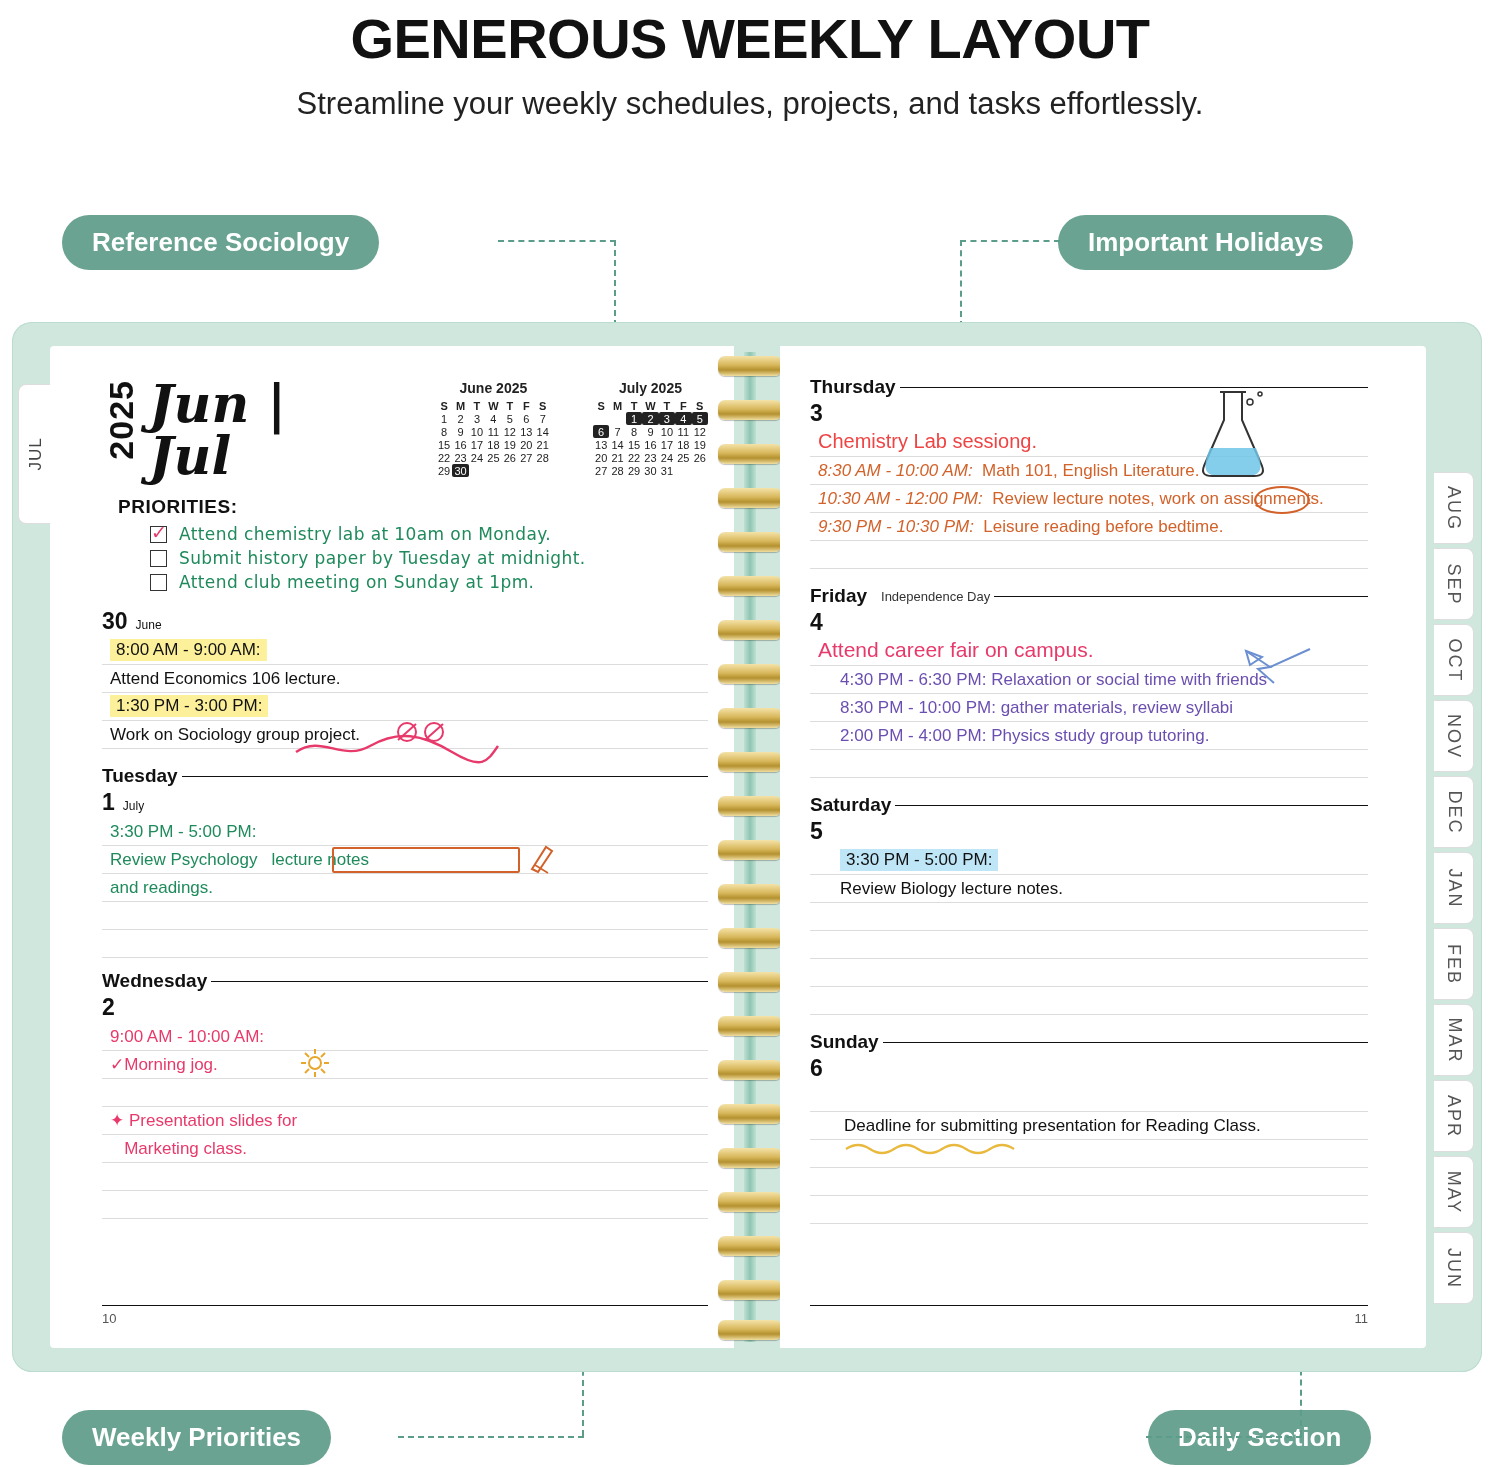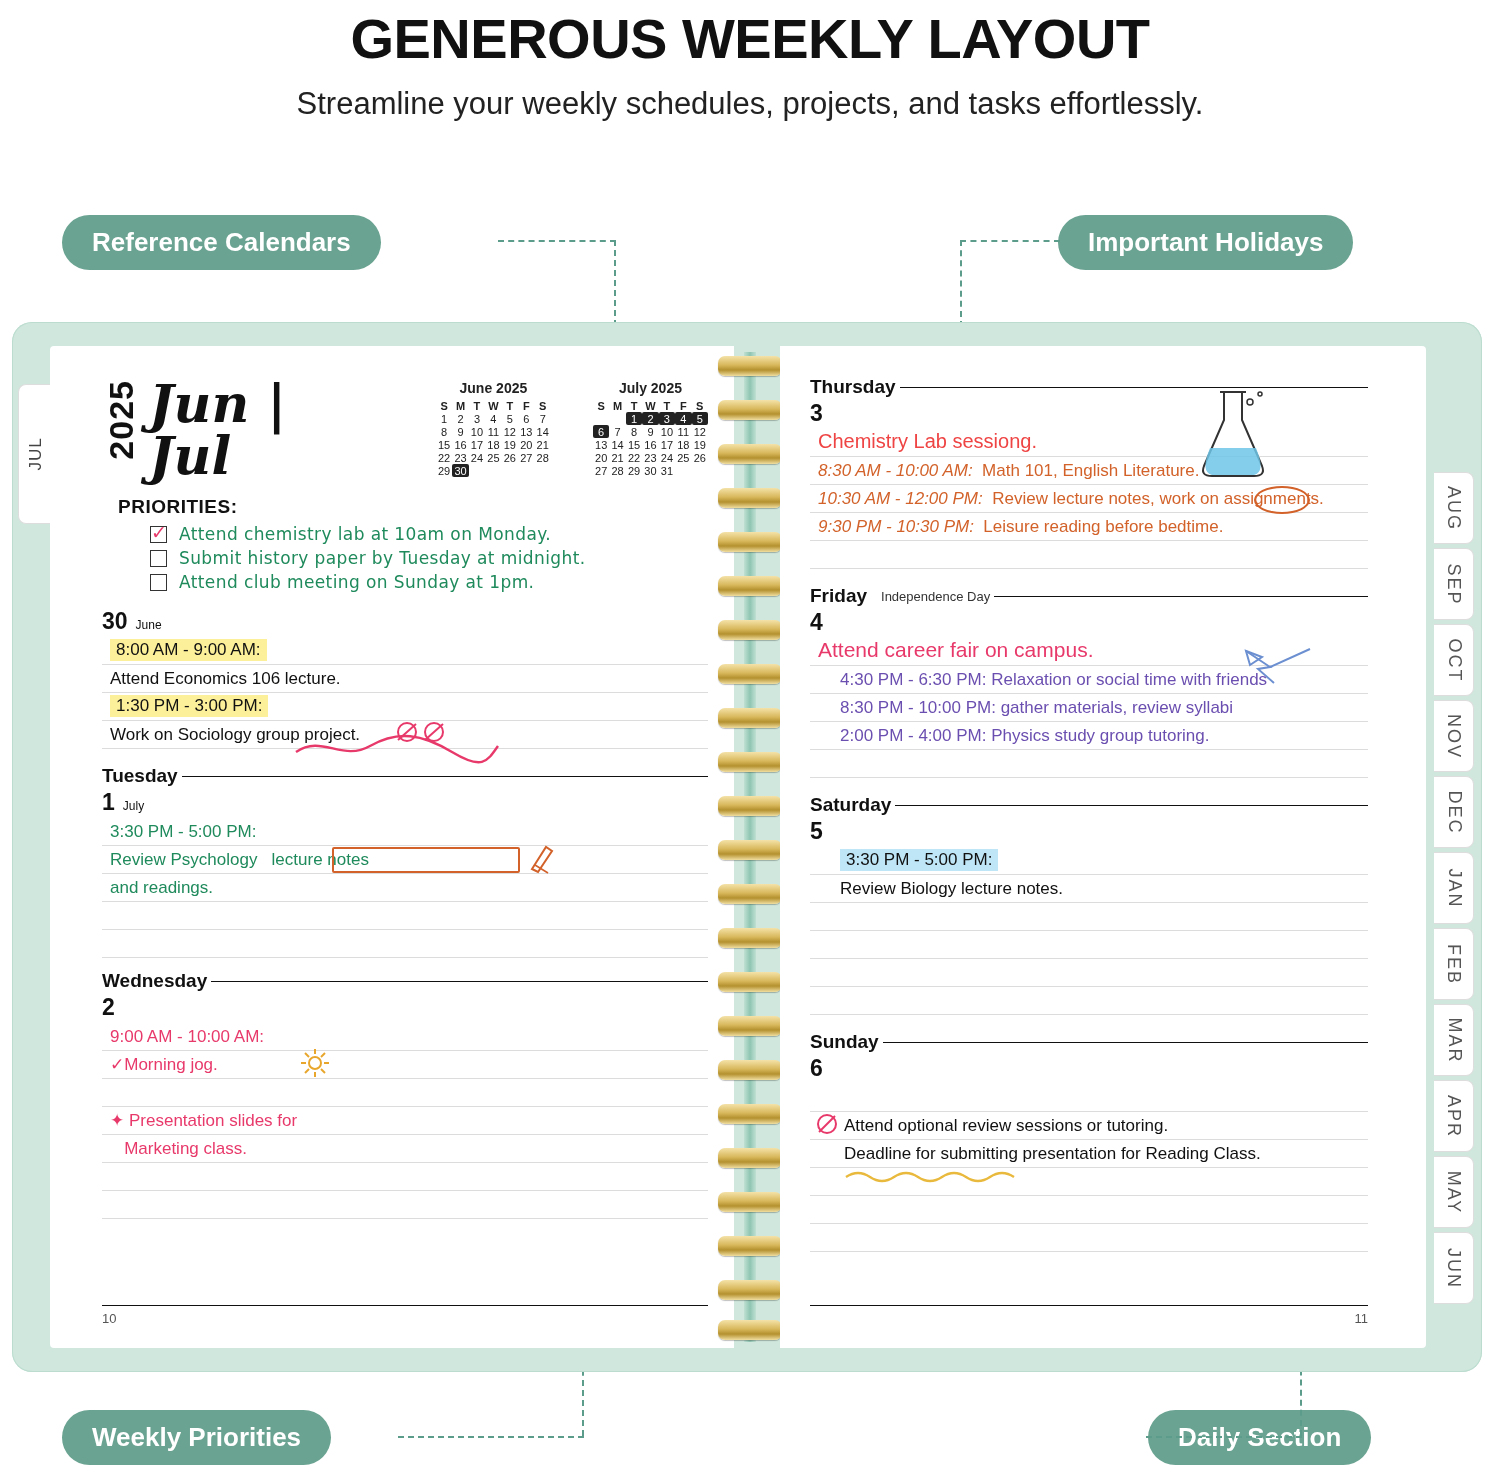--- a/index.html
+++ b/index.html
@@ -174,21 +174,21 @@
   .holiday { font-size: 13px; color: #333; margin-left: 10px; }
 
   .scribble { position: absolute; }
 </style>
 </head>
 <body>
 
 <h1 class="hero-title">GENEROUS WEEKLY LAYOUT</h1>
 <p class="hero-sub">Streamline your weekly schedules, projects, and tasks effortlessly.</p>
 
-<div class="pill" id="pill-ref">Reference Calendars</div>
+<div class="pill" id="pill-ref">Reference Sociology</div>
 <div class="pill" id="pill-hol">Important Holidays</div>
 <div class="pill" id="pill-prio">Weekly Priorities</div>
 <div class="pill" id="pill-daily">Daily Section</div>
 
 <div class="leader" style="left:498px; top:240px; width:118px; border-top:2px dashed #5c9c8a;"></div>
 <div class="leader" style="left:614px; top:240px; height:126px; border-left:2px dashed #5c9c8a;"></div>
 <div class="dot" style="left:608px; top:360px;"></div>
 
 <div class="leader" style="left:960px; top:240px; width:100px; border-top:2px dashed #5c9c8a;"></div>
 <div class="leader" style="left:960px; top:240px; height:330px; border-left:2px dashed #5c9c8a;"></div>
@@ -616,27 +616,20 @@
         <div class="day-head">
           <span class="day-name">Sunday</span>
           <span class="day-rule"></span>
         </div>
         <div class="day-num">
           <span>6</span>
         </div>
         <div class="lines">
           <div class="ln"></div>
           <div class="ln">
-            <svg class="scribble" style="left:4px; bottom:2px;" width="26" height="26" viewBox="0 0 26 26">
-              <circle cx="13" cy="13" r="9" fill="none" stroke="#e8396b" stroke-width="2"></circle>
-              <line x1="5" y1="21" x2="21" y2="5" stroke="#e8396b" stroke-width="2"></line>
-            </svg>
-            <span class="txt" style="left:34px;">Attend optional review sessions or tutoring.</span>
-          </div>
-          <div class="ln">
             <span class="txt" style="left:34px;">Deadline for submitting presentation for Reading Class.</span>
           </div>
           <div class="ln">
             <svg class="scribble" style="left:34px; bottom:10px;" width="180" height="16" viewBox="0 0 180 16">
               <path d="M2 8 Q 14 0, 26 8 T 50 8 T 74 8 T 98 8 T 122 8 T 146 8 T 170 8" fill="none" stroke="#e8b93c" stroke-width="2.4"></path>
             </svg>
           </div>
           <div class="ln"></div>
           <div class="ln"></div>
         </div>

